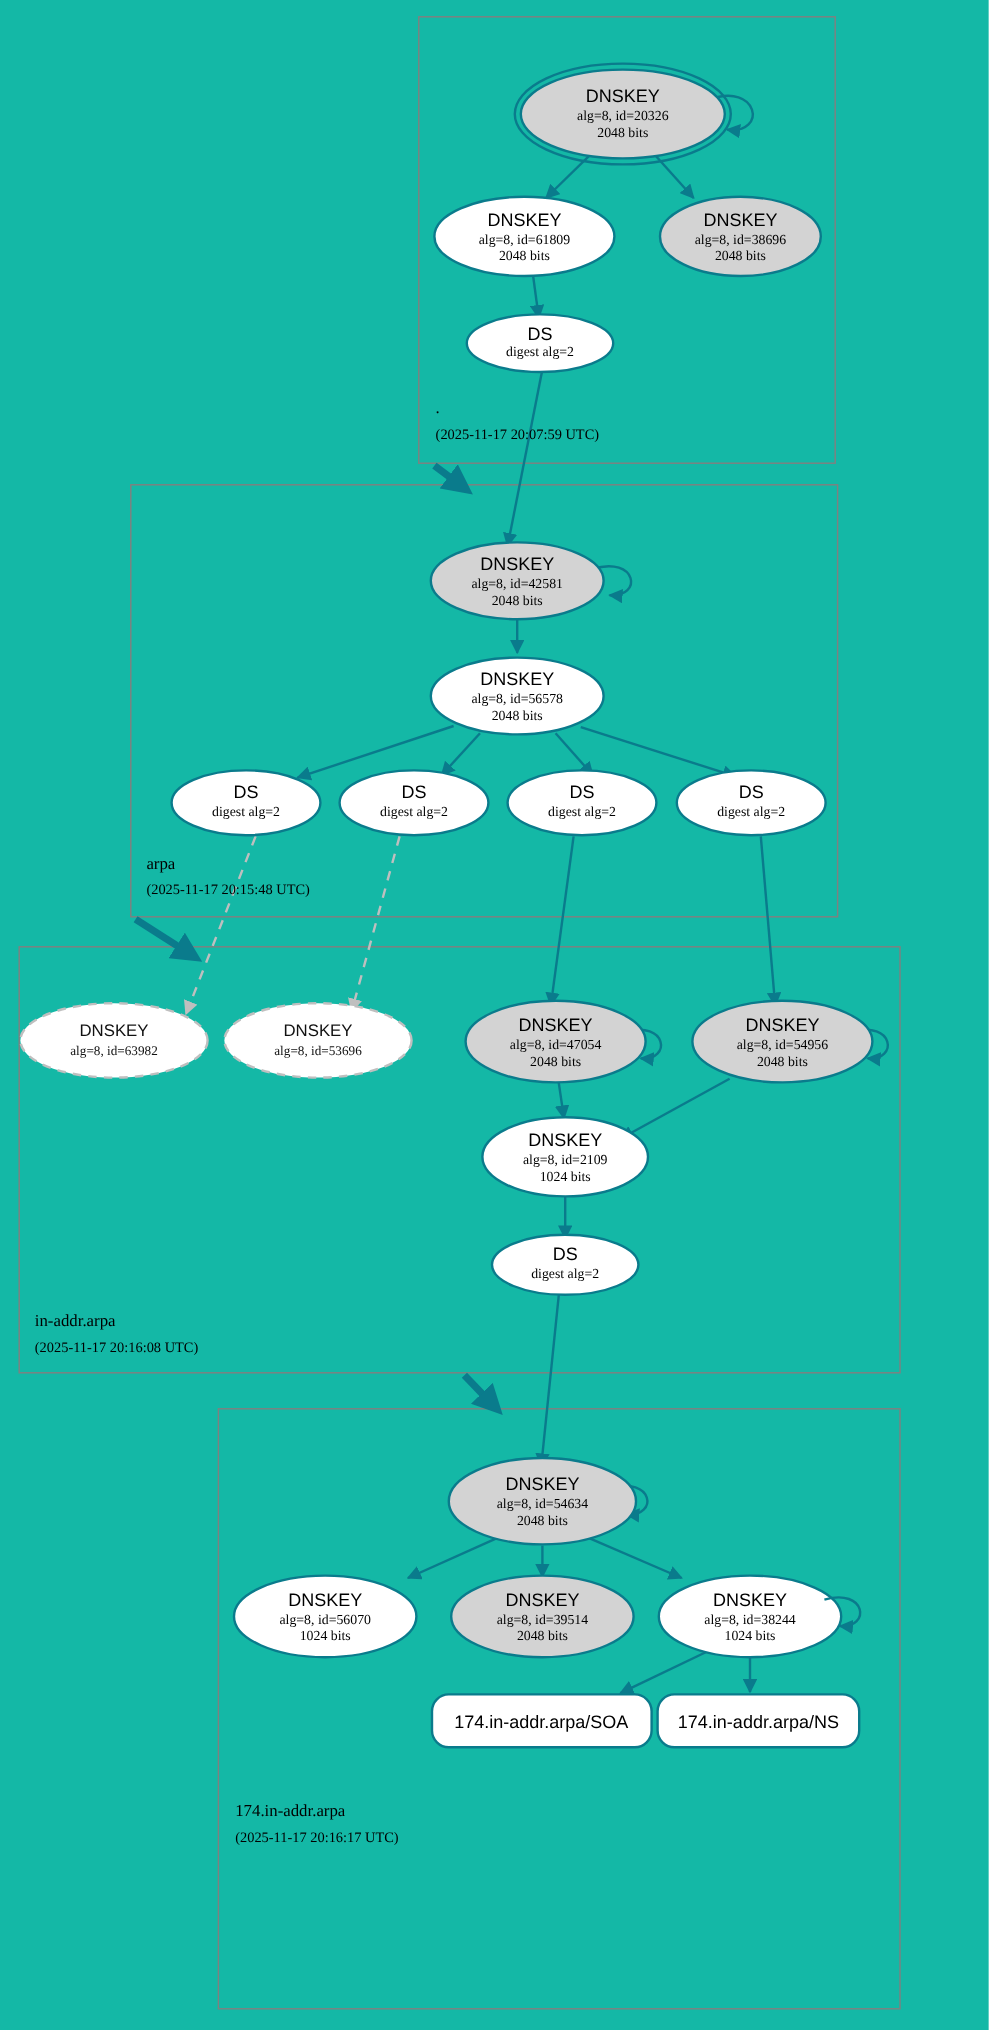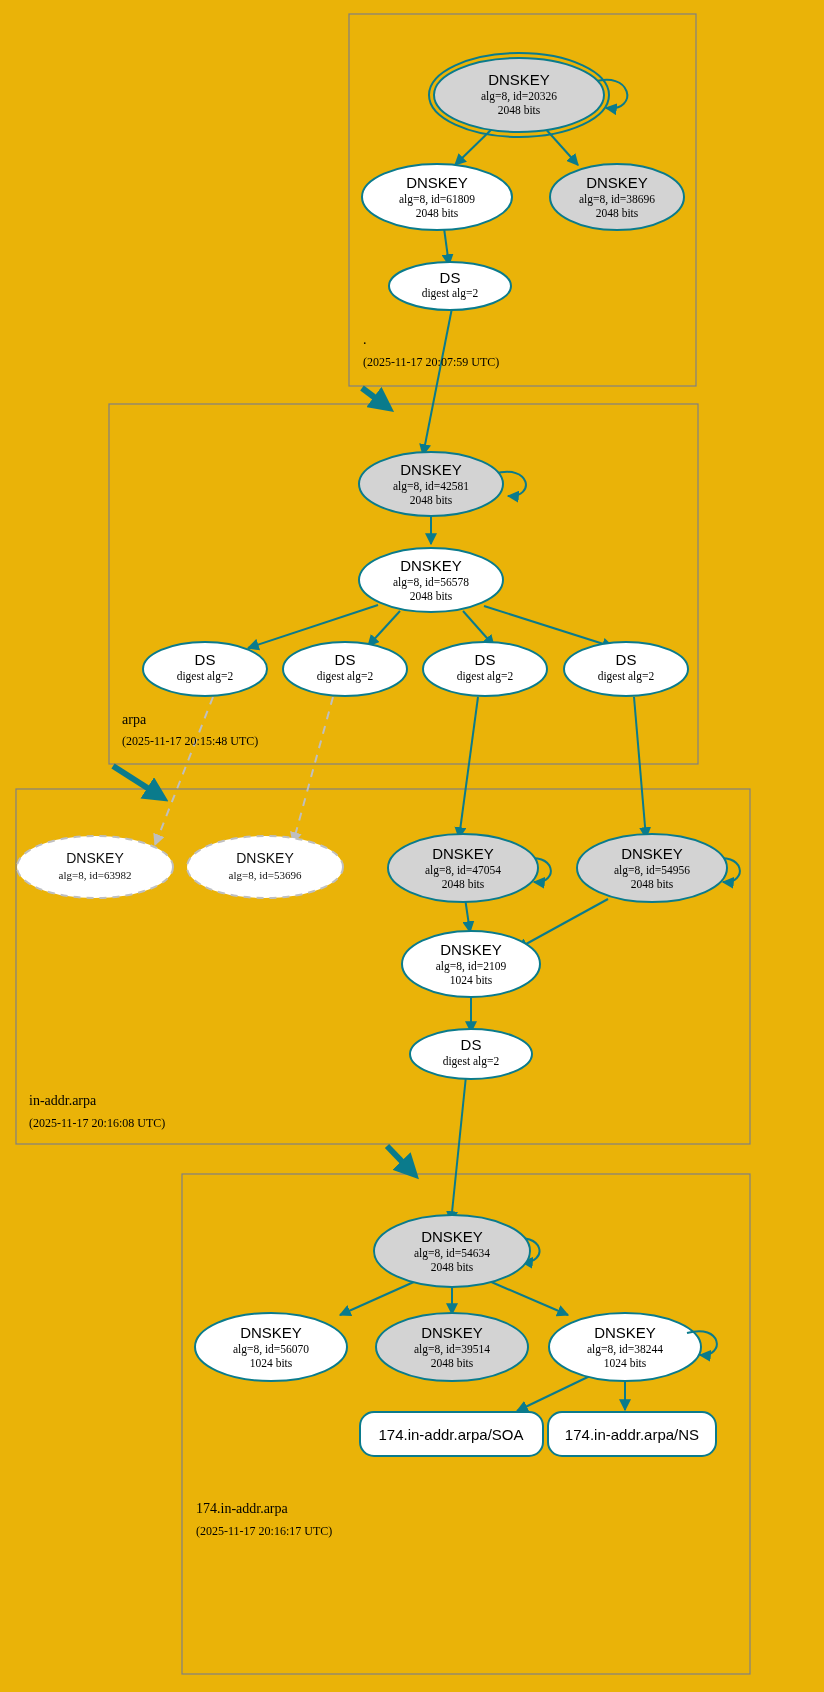--- a/index.html
+++ b/index.html
@@ -7,21 +7,21 @@
     padding: 0;
     background: #ffffff;
   }
   body {
     font-family: "Liberation Sans", sans-serif;
   }
   #diagram-root {
     position: relative;
     width: 824px;
     height: 1692px;
-    background: #eab308;
+    background: #14b8a6;
     overflow: hidden;
   }
   svg#dnssec-svg {
     display: block;
     width: 824px;
     height: 1692px;
   }
   .zone-box {
     fill: none;
     stroke: #808080;

